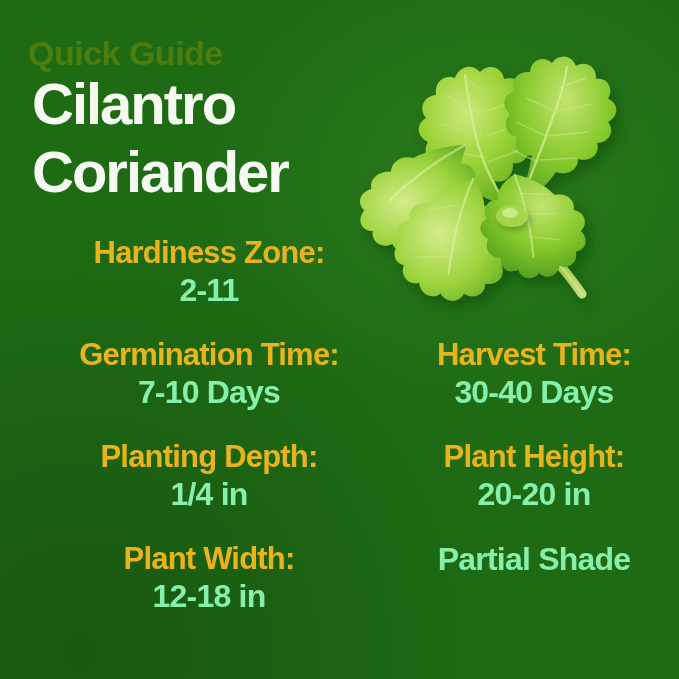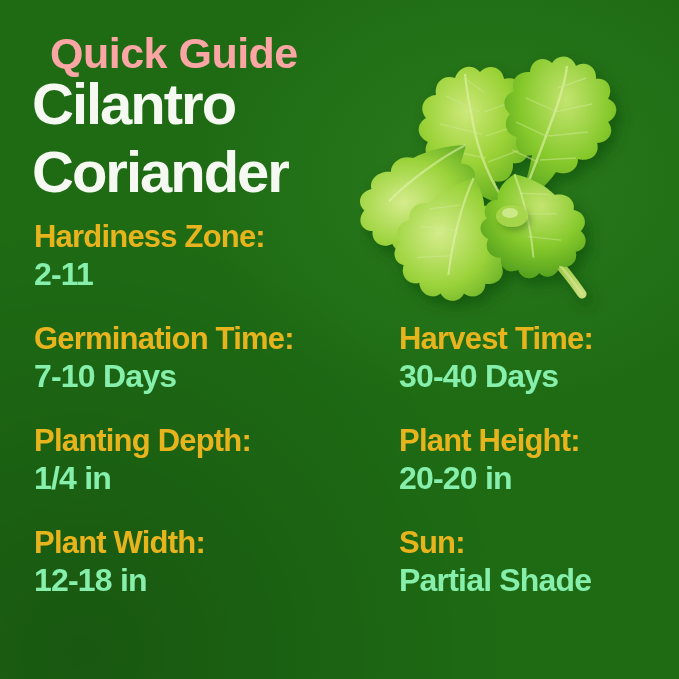--- a/index.html
+++ b/index.html
@@ -27,27 +27,27 @@
     inset: 0;
     background:
       radial-gradient(ellipse 70% 55% at 72% 26%, rgba(90,180,60,0.22) 0%, rgba(30,107,20,0) 62%),
       radial-gradient(ellipse 90% 90% at 12% 96%, rgba(0,0,0,0.18) 0%, rgba(0,0,0,0) 70%);
     pointer-events: none;
   }
 
   
   .eyebrow {
     position: absolute;
-    left: 50px;
+    left: 28px;
     top: 28px;
-    font-size: 43px;
+    font-size: 34px;
     line-height: 50px;
     font-weight: bold;
     letter-spacing: -0.5px;
-    color: #fca5a5;
+    color: #4d7c0f;
     white-space: nowrap;
   }
   .title-1 {
     position: absolute;
     left: 32px;
     top: 72px;
     font-size: 58px;
     line-height: 64px;
     font-weight: bold;
     letter-spacing: -2px;
@@ -63,22 +63,23 @@
     font-weight: bold;
     letter-spacing: -2px;
     color: #f5f9f2;
     white-space: nowrap;
   }
 
   
   .specs {
     position: absolute;
     left: 0;
-    top: 218px;
+    top: 234px;
     width: 620px;
+    text-align: center;
   }
   .spec-row {
     position: relative;
     height: 102px;
   }
   .spec-cell {
     position: absolute;
     top: 0;
   }
   .spec-cell.col-left  { left: 34px;  width: 350px; }
@@ -297,20 +298,19 @@
         <div class="spec-value">20-20 in</div>
       </div>
     </div>
 
     <div class="spec-row">
       <div class="spec-cell col-left">
         <div class="spec-label">Plant Width:</div>
         <div class="spec-value">12-18 in</div>
       </div>
       <div class="spec-cell col-right">
-        <div class="spec-label">Sun:</div>
         <div class="spec-value">Partial Shade</div>
       </div>
     </div>
 
   </div>
 
 </div>
 
 </body></html>

